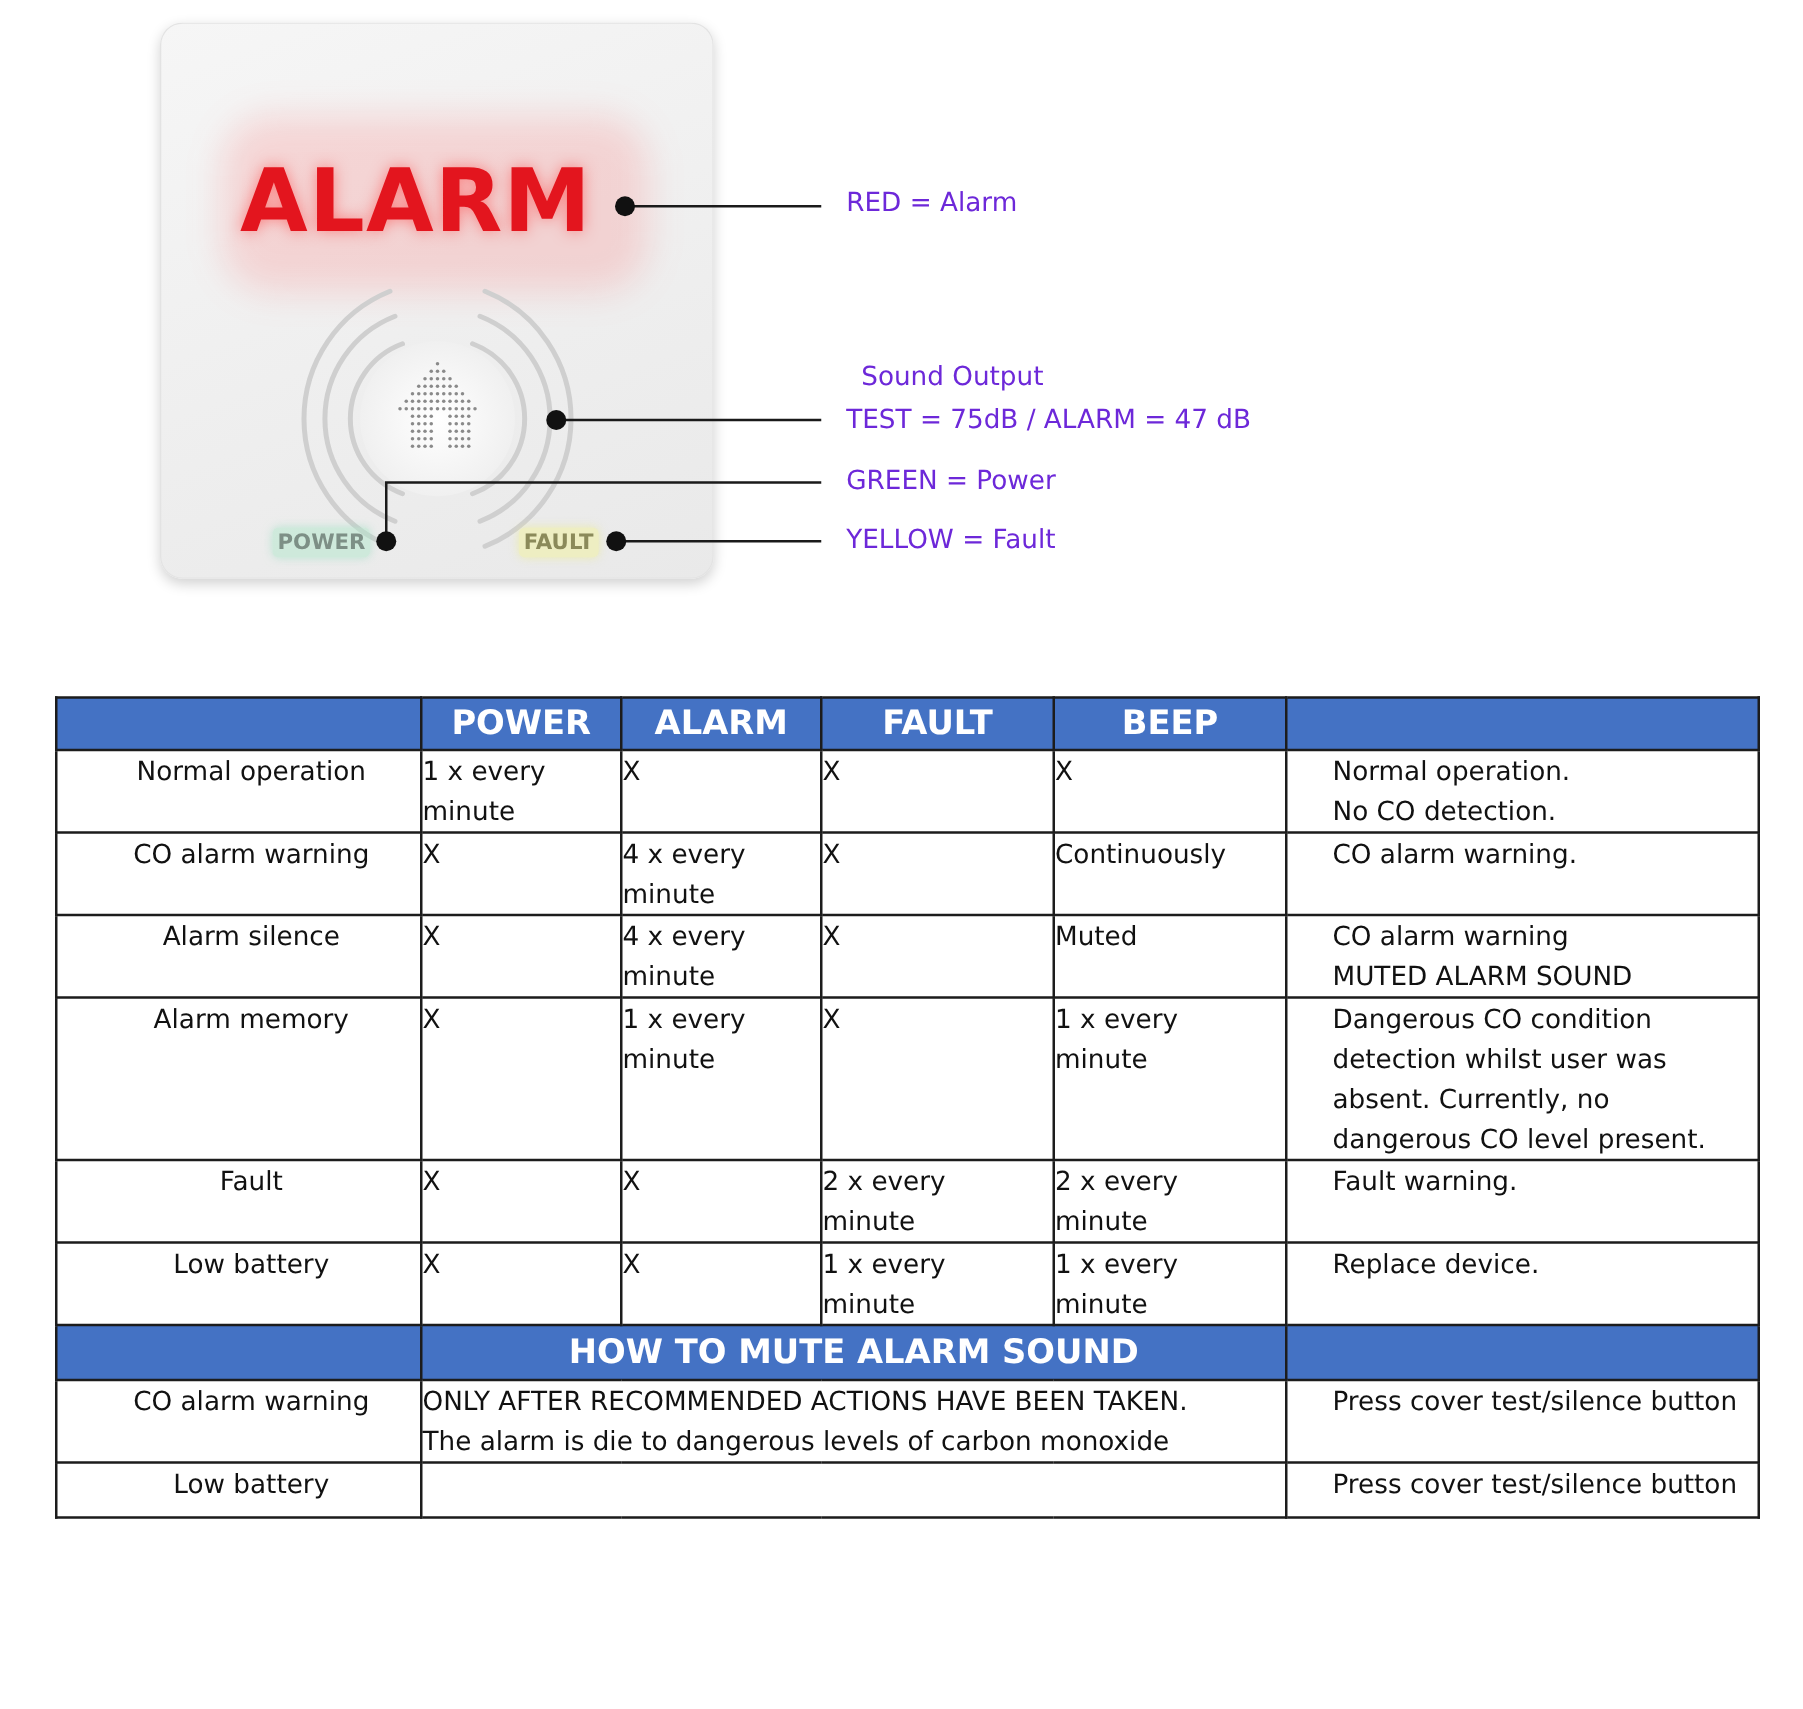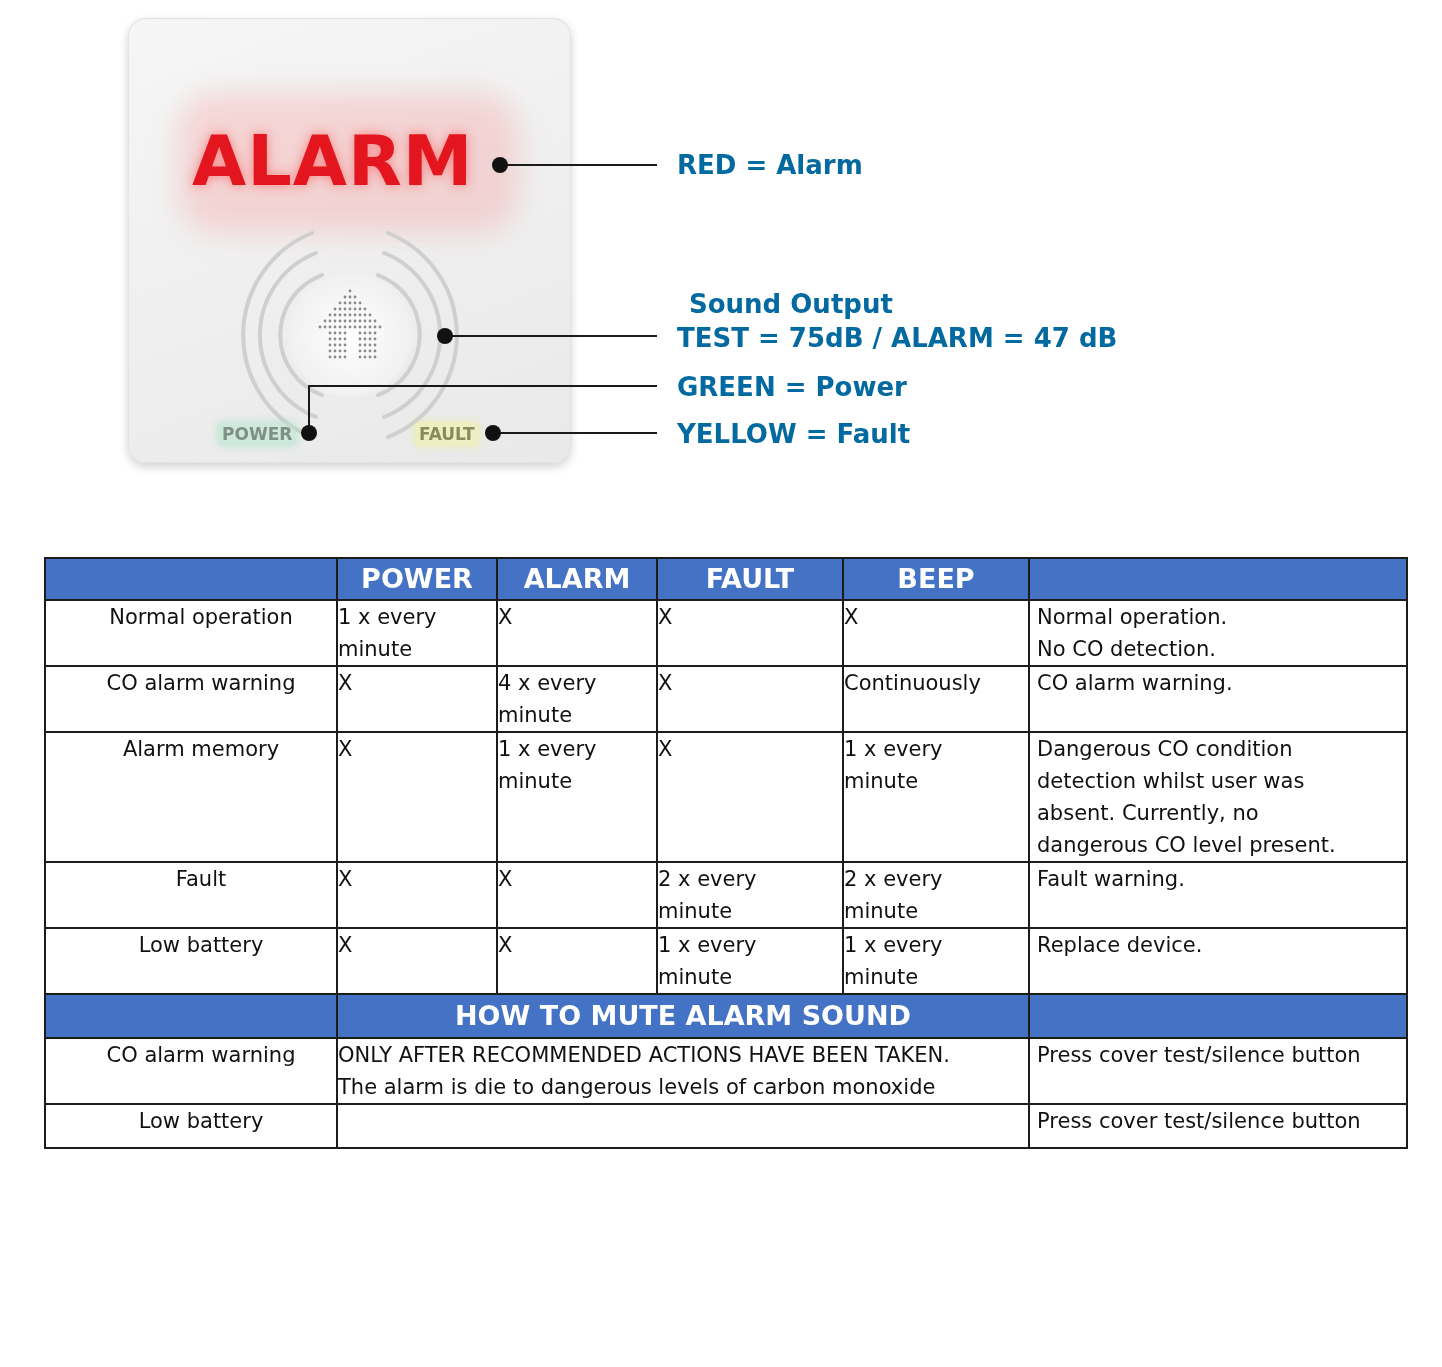--- a/index.html
+++ b/index.html
@@ -17,32 +17,32 @@
                 text-shadow:0 0 12px rgba(255,60,60,0.55); line-height:1; }
   .speaker-svg { position:absolute; left:100px; top:205px; }
   .led-label { position:absolute; font-family:"DejaVu Sans", sans-serif; font-weight:bold;
                font-size:17px; padding:2px 4px; border-radius:5px; }
   .led-power { left:90px; top:404px; color:#7d8f86; background:rgba(170,230,200,0.45);
                box-shadow:0 0 8px rgba(150,220,190,0.6); }
   .led-fault { left:287px; top:404px; color:#8b8a5a; background:rgba(240,240,160,0.55);
                box-shadow:0 0 8px rgba(235,235,150,0.7); }
 
   .callouts { position:absolute; left:0; top:0; }
-  .callout-text { position:absolute; font-family:"DejaVu Sans", sans-serif; font-size:26px;
-                  color:#0369a1; white-space:nowrap; line-height:1;font-weight:bold; }
+  .callout-text { position:absolute; font-family:"DejaVu Sans", sans-serif; font-size:21px;
+                  color:#6d28d9; white-space:nowrap; line-height:1; }
 
   
   .tbl { position:absolute; left:44px; top:557px; border-collapse:collapse; table-layout:fixed;
          width:1362px; font-family:"DejaVu Sans", sans-serif; font-size:21px; }
   .tbl td, .tbl th { border:2px solid #1c1c1c; padding:0; vertical-align:top; line-height:32px; }
   .tbl th { background:#4472c4; color:#ffffff; font-weight:bold; font-size:27px; height:40px;
             line-height:40px; text-align:center; vertical-align:middle; }
   .tbl td.state { padding-left:20px; text-align:center; }
   .tbl td.c { text-align:left; }
-  .tbl td.desc { padding-left:7px; text-align:left;margin-left:23px; }
+  .tbl td.desc { padding-left:36px; text-align:left;margin-left:23px; }
   .tbl .cell-line { display:block; }
   .tbl tr.mute-head th { height:42px; line-height:42px; }
 </style>
 </head>
 <body>
 
 <div class="device">
   <div class="alarm-glow"></div>
   <div class="alarm-word">ALARM</div>
 
@@ -234,20 +234,40 @@
         <td class="c">
           <span class="cell-line">X</span>
         </td>
         <td class="c">
           <span class="cell-line">Continuously</span>
         </td>
         <td class="desc">
           <span class="cell-line">CO alarm warning.</span>
         </td>
       </tr>
+      <tr style="height: 66px;">
+        <td class="state">Alarm silence</td>
+        <td class="c">
+          <span class="cell-line">X</span>
+        </td>
+        <td class="c">
+          <span class="cell-line">4 x every</span>
+          <span class="cell-line">minute</span>
+        </td>
+        <td class="c">
+          <span class="cell-line">X</span>
+        </td>
+        <td class="c">
+          <span class="cell-line">Muted</span>
+        </td>
+        <td class="desc">
+          <span class="cell-line">CO alarm warning</span>
+          <span class="cell-line">MUTED ALARM SOUND</span>
+        </td>
+      </tr>
       <tr style="height: 130px;">
         <td class="state">Alarm memory</td>
         <td class="c">
           <span class="cell-line">X</span>
         </td>
         <td class="c">
           <span class="cell-line">1 x every</span>
           <span class="cell-line">minute</span>
         </td>
         <td class="c">

